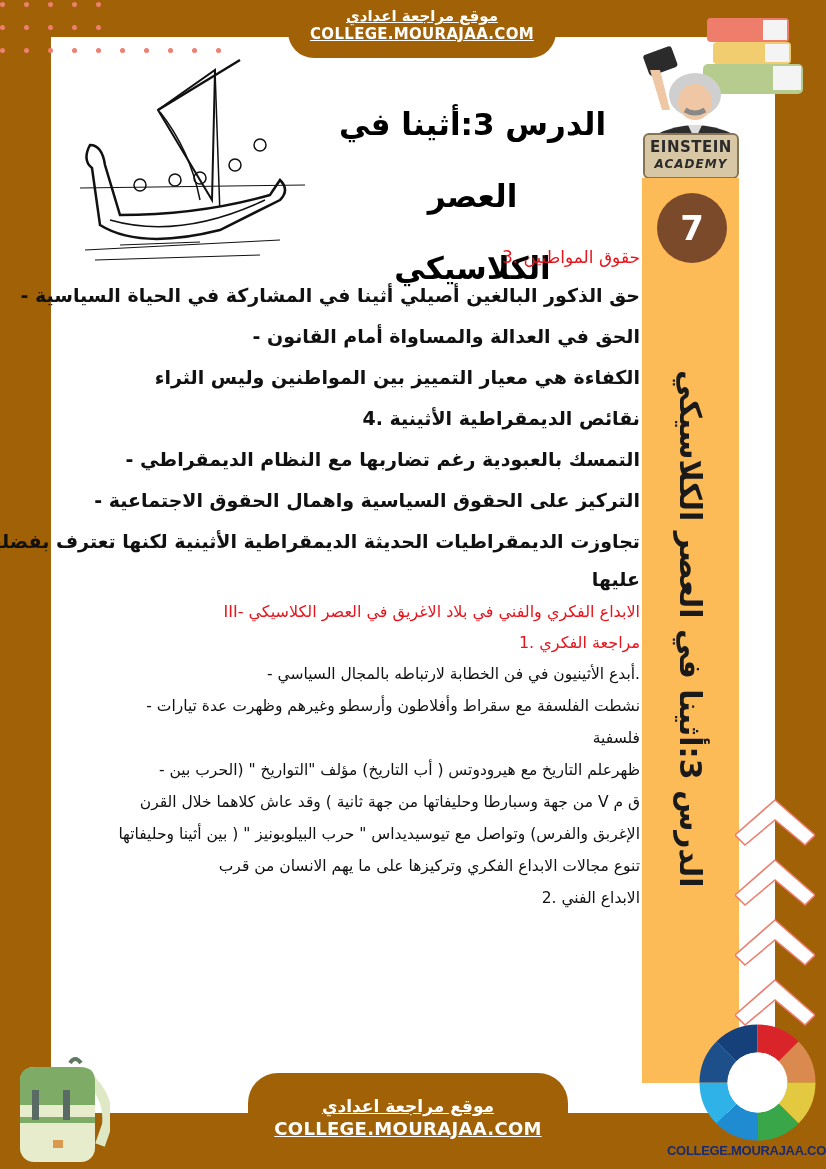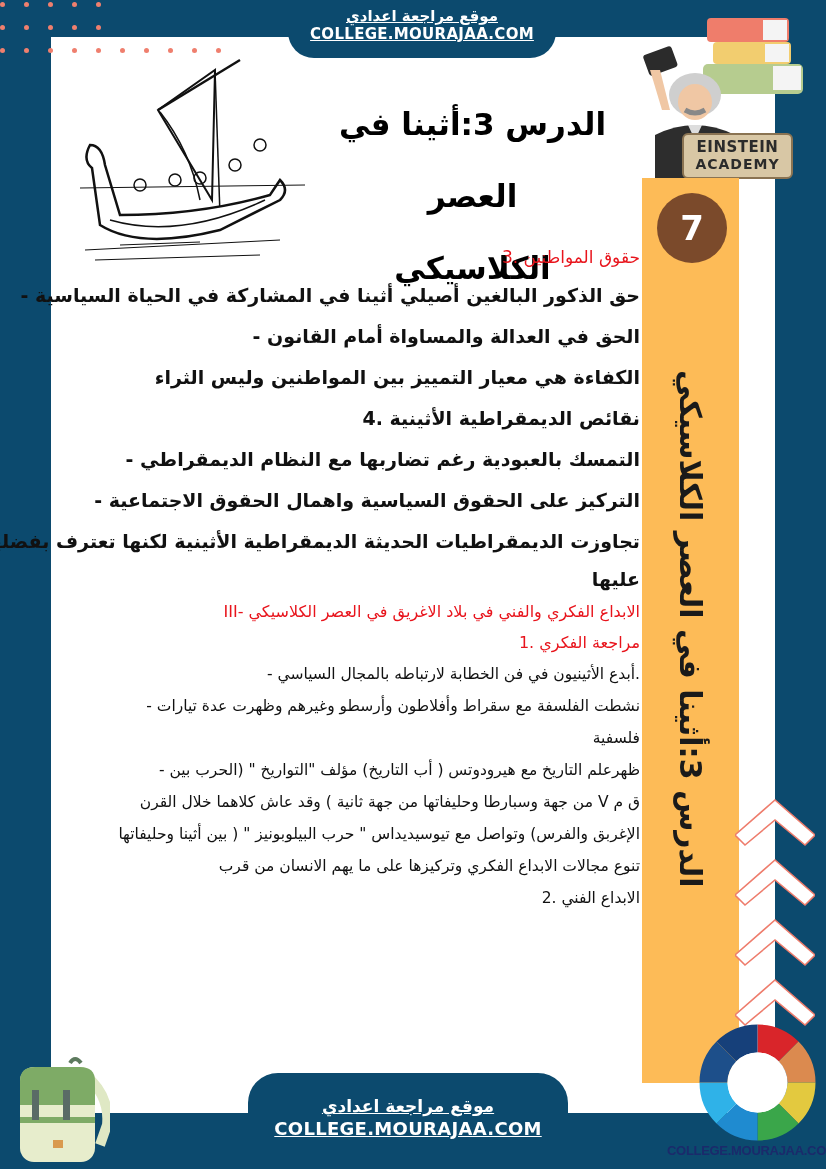--- a/index.html
+++ b/index.html
@@ -1,19 +1,19 @@
 <!DOCTYPE html>
 <html><head>
 <meta charset="utf-8">
 <style>
   * { margin: 0; padding: 0; box-sizing: border-box; }
   html, body { width: 826px; height: 1169px; overflow: hidden; background: #ffffff; }
   body { position: relative; font-family: "DejaVu Sans", sans-serif; }
 
-  .green { background: #0c4a6e; }
+  .green { background: #a16207; }
   .top-band { position: absolute; left: 0; top: 0; width: 826px; height: 37px; }
   .left-band { position: absolute; left: 0; top: 0; width: 51px; height: 1169px; }
   .right-band { position: absolute; left: 775px; top: 0; width: 51px; height: 1169px; }
   .bottom-band { position: absolute; left: 0; top: 1113px; width: 826px; height: 56px; }
 
   .dots { position: absolute; left: 0; top: 0; width: 110px; height: 55px; }
   .dot { position: absolute; width: 5px; height: 5px; border-radius: 50%; background: #ef7f6e; }
 
   .top-pill {
     position: absolute; left: 288px; top: 0; width: 268px; height: 58px;
@@ -42,26 +42,26 @@
     transform: rotate(90deg); transform-origin: center center;
     font-size: 30px; color: #1a1a1a; direction: rtl; white-space: nowrap; font-weight: bold;
   }
 
   .chevrons { position: absolute; left: 735px; top: 790px; width: 80px; height: 250px; }
 
   .einstein { position: absolute; left: 640px; top: 40px; width: 100px; height: 138px; }
   .books { position: absolute; left: 703px; top: 12px; width: 110px; height: 86px; }
 
   .badge-plate {
-    position: absolute; left: 643px; top: 133px; width: 111px; height: 46px;
+    position: absolute; left: 643px; top: 133px; width: 96px; height: 46px;
     background: #d8c7a5; border: 2px solid #8a7352; border-radius: 6px;
-    text-align: center; color: #2b2b2b; font-weight: bold; margin-left: 39px;
+    text-align: center; color: #2b2b2b; font-weight: bold;
   }
   .badge-plate .b1 { font-size: 15px; line-height: 20px; letter-spacing: 0.5px; padding-top: 2px; }
-  .badge-plate .b2 { font-size: 14px; line-height: 14px; letter-spacing: 1px; }
+  .badge-plate .b2 { font-size: 12px; line-height: 14px; letter-spacing: 1px; font-style: italic; }
 
   .ship { position: absolute; left: 80px; top: 50px; width: 225px; height: 220px; }
 
   .title-block {
     position: absolute; left: 310px; top: 88px; width: 325px; text-align: center; direction: rtl;
     color: #000000; font-size: 31px; font-weight: bold; line-height: 72px;
   }
 
   .content {
     position: absolute; left: 52px; top: 226px; width: 588px; direction: rtl; color: #111; margin-top: 13px;

